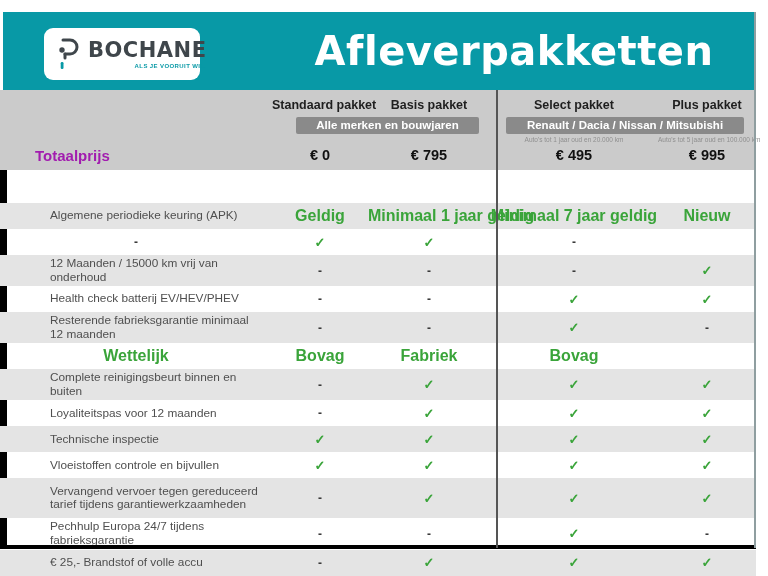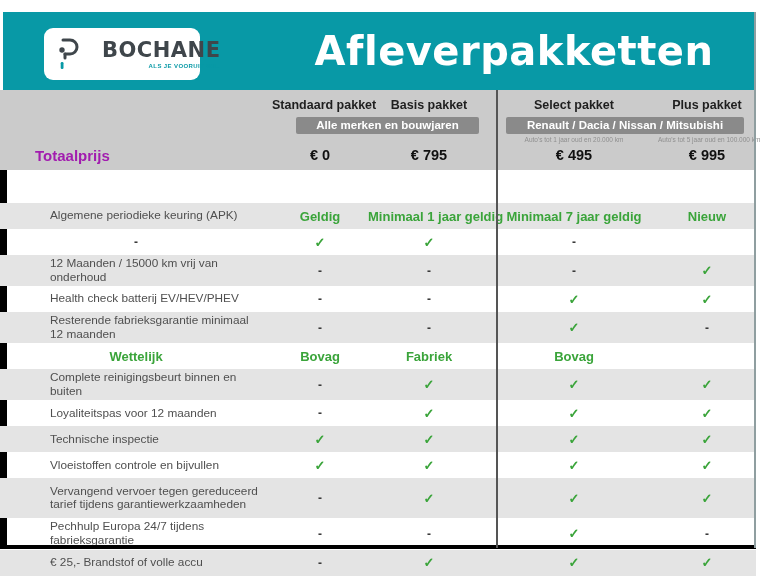--- a/index.html
+++ b/index.html
@@ -6,21 +6,21 @@
   body{width:768px;height:576px;overflow:hidden;font-family:"Liberation Sans",sans-serif;}
   .page{position:relative;width:756px;height:576px;background:#fff;}
 
   .right-edge{position:absolute;left:754px;top:12px;width:1.5px;height:536px;background:#8f9ea0;z-index:6;}
 
   
   .teal{position:absolute;left:3px;top:12px;width:752px;height:78px;background:#0899a6;}
   .title{position:absolute;left:0;right:0;top:0;height:78px;display:flex;align-items:center;justify-content:center;
          padding-left:270px;color:#fff;font-size:40px;font-weight:bold;font-family:"DejaVu Sans",sans-serif;letter-spacing:.5px;}
   .logo-box{position:absolute;left:41px;top:16px;width:156px;height:52px;background:#fff;border-radius:9px;
-            display:flex;align-items:center;padding:0 9px 0 11px;box-sizing:border-box;gap:21px;}
+            display:flex;align-items:center;padding:0 9px 0 11px;box-sizing:border-box;gap:7px;}
   .logo-icon{flex:0 0 auto;}
   .brand-wrap{display:flex;flex-direction:column;align-items:flex-end;}
   .brand{font-size:21px;font-weight:bold;color:#3f464b;letter-spacing:.5px;line-height:1;font-family:"DejaVu Sans",sans-serif;}
   .tagline{font-size:6px;font-weight:bold;color:#0899a6;margin-top:2px;letter-spacing:.4px;}
 
   
   .grid{display:grid;grid-template-columns:272px 96px 122px 168px 98px;}
 
   
   .band{position:absolute;left:0;top:90px;width:756px;height:80px;background:#cbcbcb;}
@@ -37,21 +37,21 @@
   .price{font-size:14.5px;font-weight:bold;color:#101010;text-align:center;}
 
   
   .table-wrap{position:absolute;left:0;top:170px;width:756px;}
   .black-strip{position:absolute;left:0;top:0;width:7px;height:375px;background:#000;}
   .rows{position:relative;padding-top:33px;}
   .row{position:relative;min-height:26px;align-items:center;}
   .row.shade{background:#e4e4e4;}
   .row.tall{min-height:40px;}
   .row-label{font-size:11.8px;color:#4f4f4f;line-height:1.15;padding:2px 8px 2px 50px;box-sizing:border-box;}
-  .cell-value{text-align:center;font-weight:bold;font-size:13px;}
+  .cell-value{text-align:center;font-weight:bold;font-size:16px;}
   .cell-value.text-val{color:#3aa43a;white-space:nowrap;}
   .cell-value.check{color:#3aa43a;font-size:13px;}
   .cell-value.dash{color:#3a3a3a;font-size:12px;}
 
   .divider{position:absolute;left:496px;top:90px;width:1.5px;height:458px;background:#555;z-index:4;}
   .bottom-line{position:absolute;left:0;top:545px;width:756px;height:4px;background:#000;z-index:3;}
 </style>
 </head>
 <body>
 

